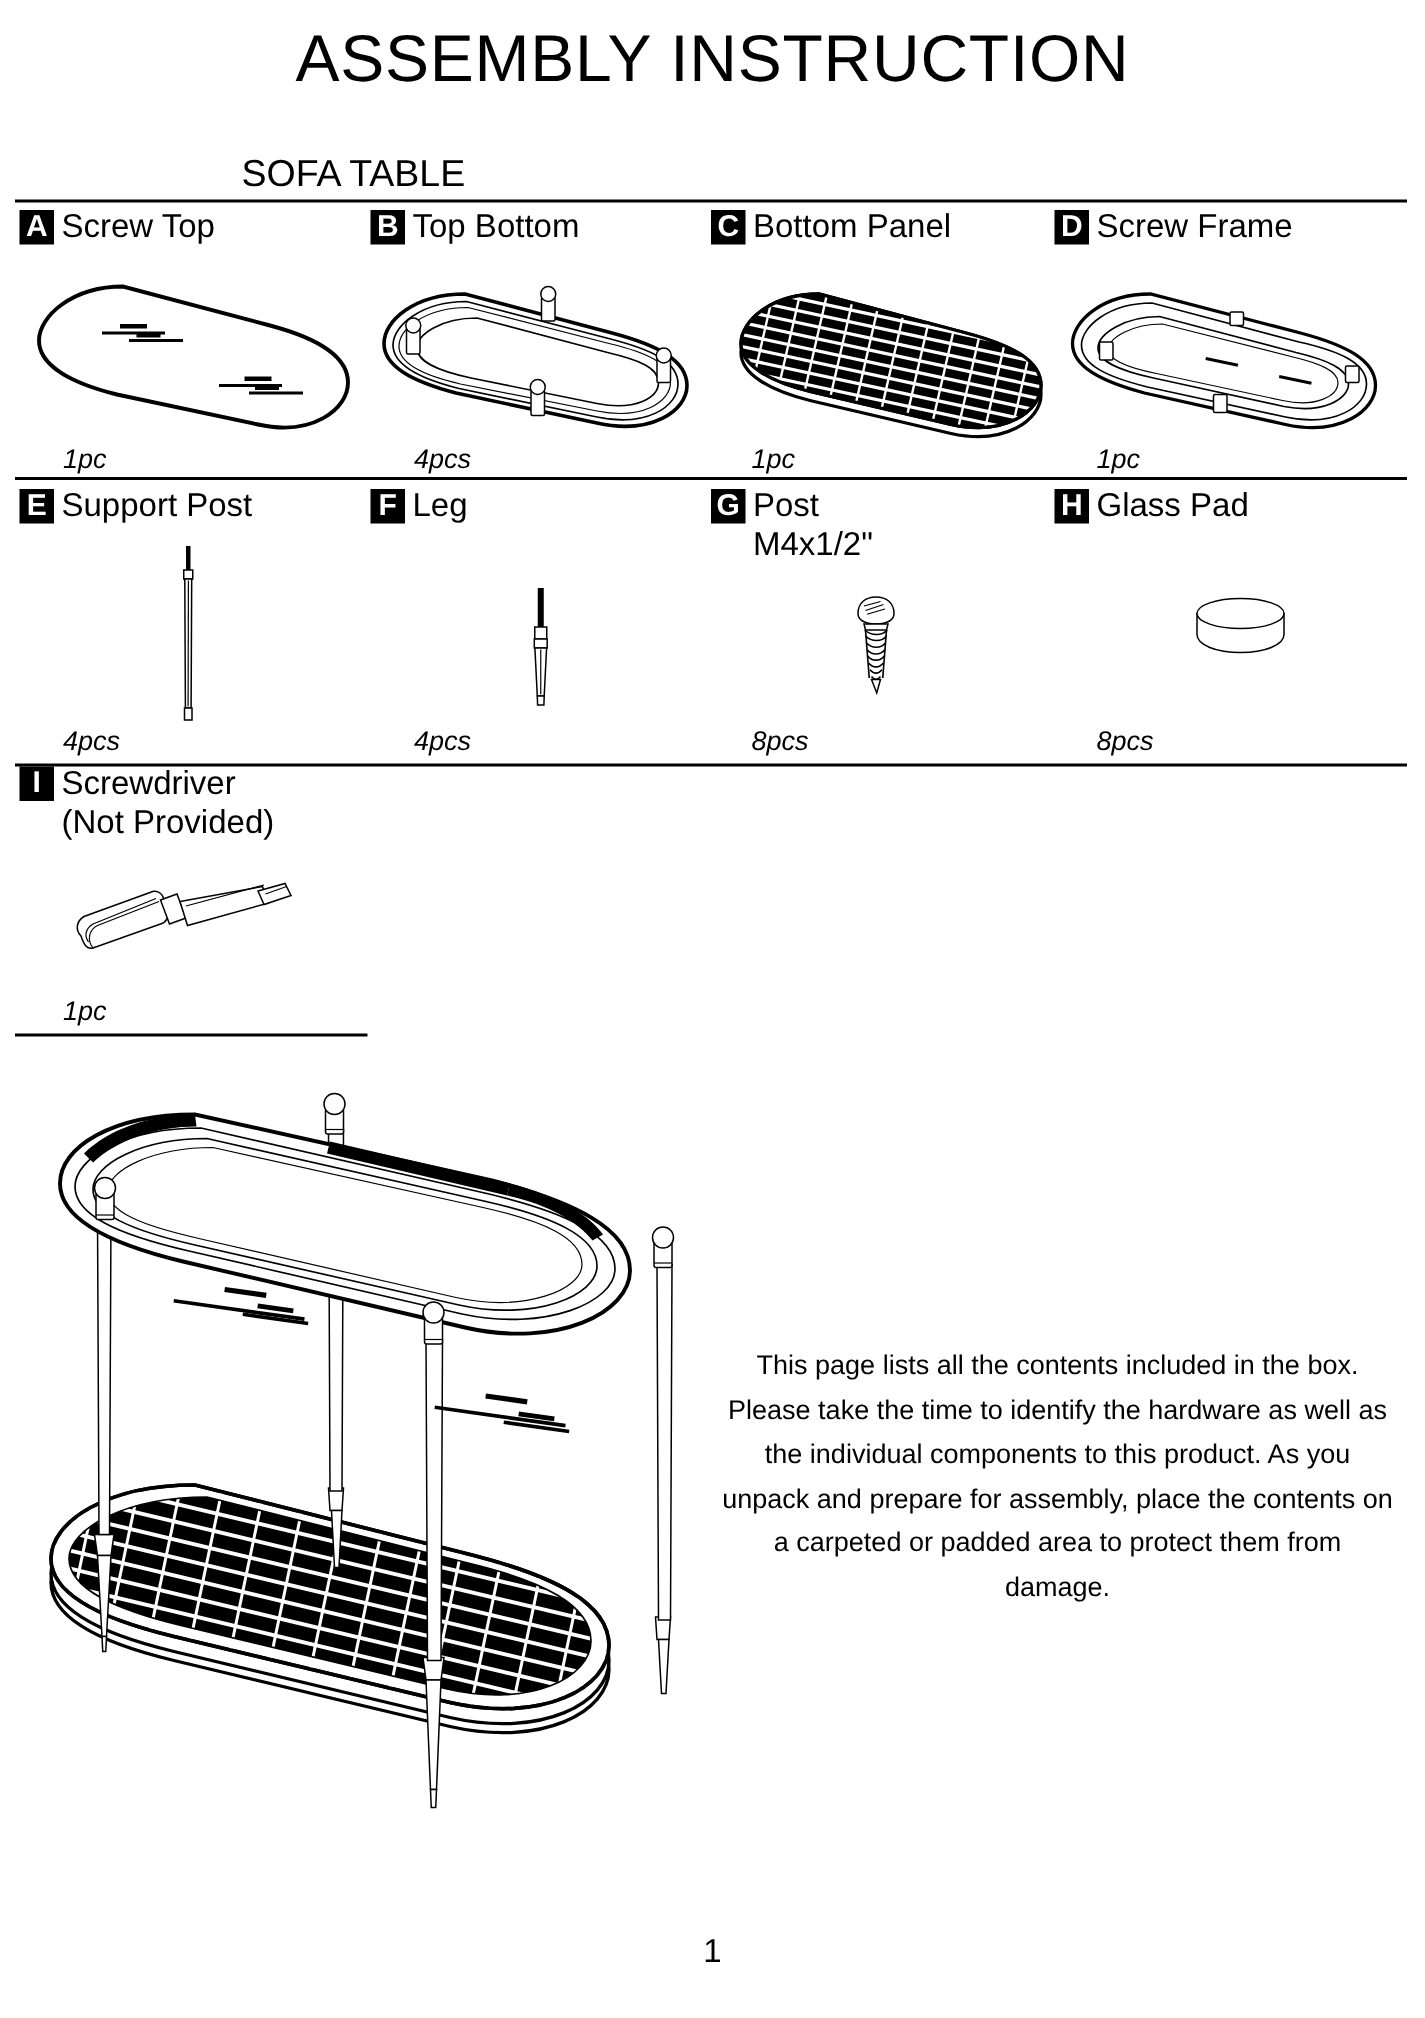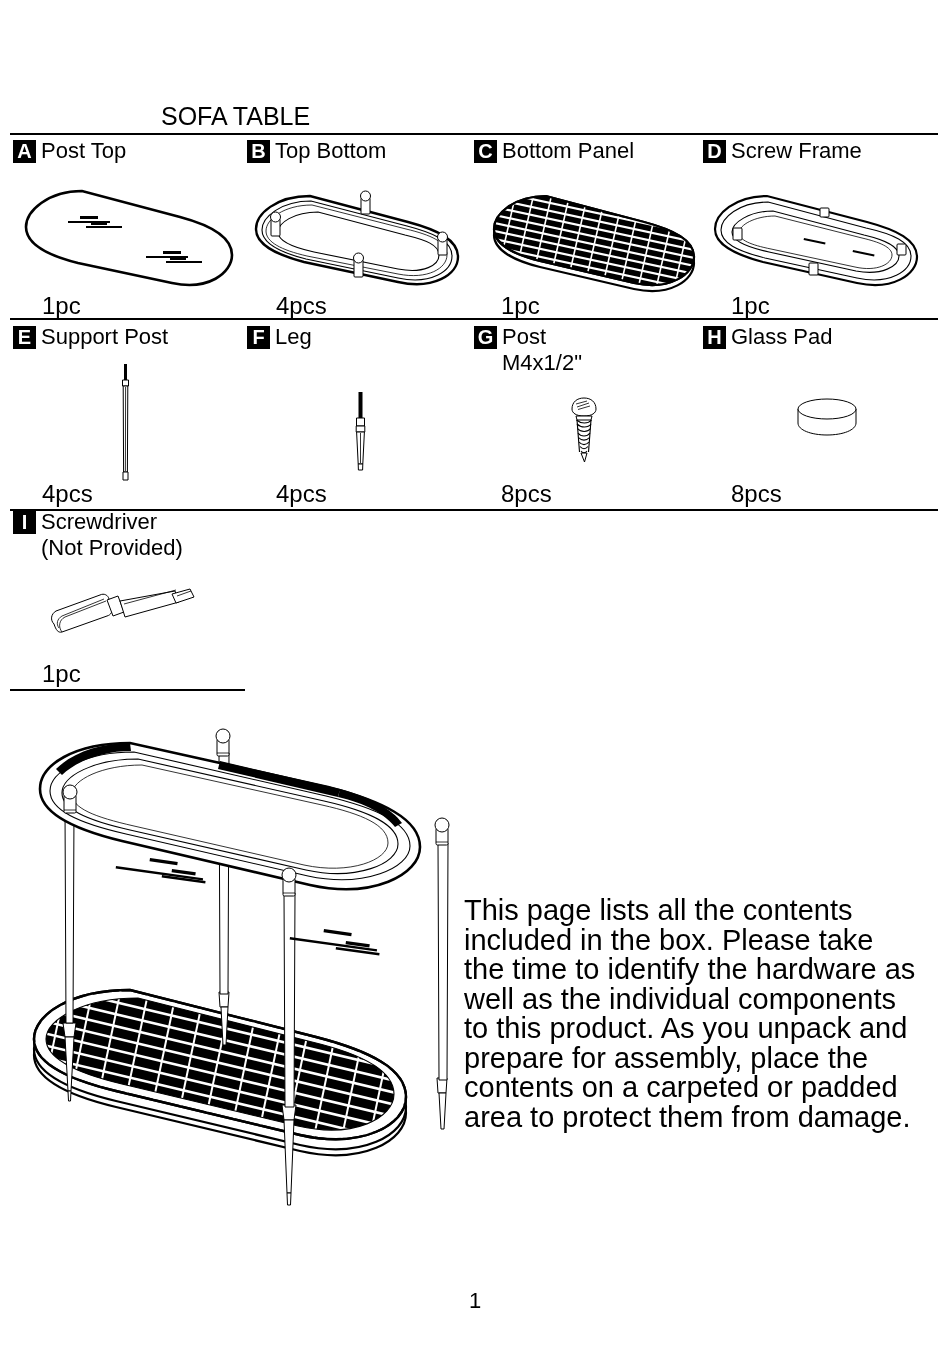--- a/index.html
+++ b/index.html
@@ -83,37 +83,38 @@
     line-height: 26px;
   }
   .part-sub {
     font-size: 22px;
     line-height: 26px;
     margin-left: 28px;
     white-space: nowrap;
   }
   .part-qty {
     position: absolute;
-    font-size: 24px;
+    font-size: 18px;
     line-height: 26px;
     white-space: nowrap;
+    font-style: italic;
   }
   .art {
     position: absolute;
   }
 
   
   #intro-paragraph {
     position: absolute;
-    left: 464px;
+    left: 479px;
     top: 896px;
     width: 452px;
-    font-size: 29px;
+    font-size: 18px;
     line-height: 29.5px;
-    text-align: left;
+    text-align: center;
   }
 
   
   #page-number {
     position: absolute;
     left: 0;
     top: 1288px;
     width: 950px;
     text-align: center;
     font-size: 22px;
@@ -126,31 +127,32 @@
   .ln3 { fill: none; stroke: #000; stroke-width: 0.8; }
   .fillw { fill: #fff; stroke: #000; stroke-width: 1.4; }
   .fillw2 { fill: #fff; stroke: #000; stroke-width: 1.0; }
   .blk { fill: #000; }
 </style>
 </head>
 <body>
 
 <div class="page">
 
+  <div id="doc-title">ASSEMBLY INSTRUCTION</div>
   <div id="subtitle">SOFA TABLE</div>
 
   <div class="hrule" id="rule-top"></div>
   <div class="hrule" id="rule-mid"></div>
   <div class="hrule" id="rule-low"></div>
   <div class="hrule" id="rule-short"></div>
 
   <div class="part-cell" style="left:13px; top:138px;">
     <div class="part-head">
       <span class="badge">A</span>
-      <span class="part-name">Post Top</span>
+      <span class="part-name">Screw Top</span>
     </div>
   </div>
   <div class="art" style="left:18px; top:183px;">
     <svg width="222" height="108" viewBox="0 0 222 108">
       <path class="fillw" style="stroke-width:2.6" d="M64 8 C30 8 8 28 8 44 C8 60 28 72 60 80 L154 100 C190 108 214 90 214 72 C214 54 192 42 162 34 L64 8 Z"></path>
       <g class="blk">
         <rect x="50" y="38" width="42" height="2"></rect>
         <rect x="62" y="33" width="18" height="3"></rect>
         <rect x="68" y="43" width="36" height="2"></rect>
         <rect x="73" y="39" width="16" height="3"></rect>

